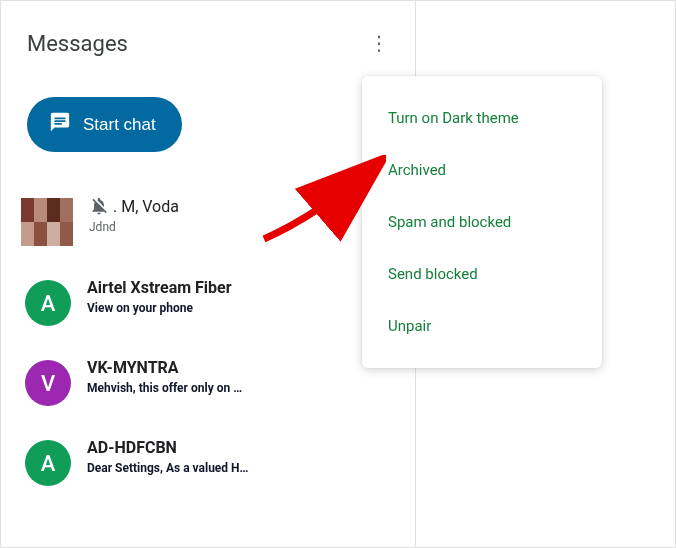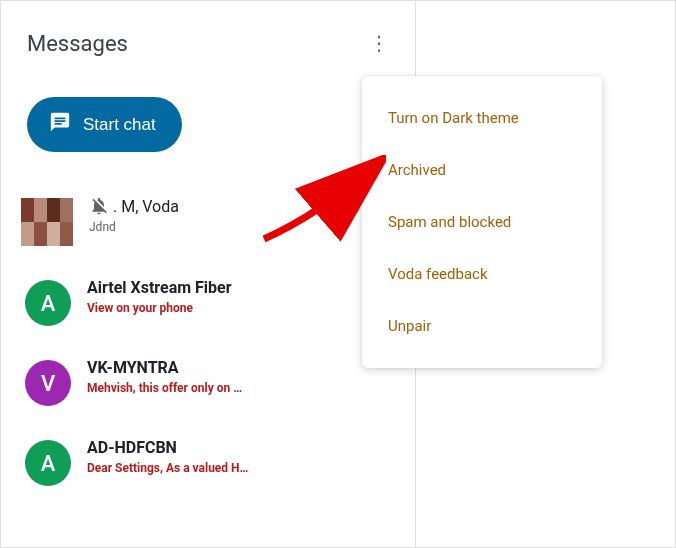--- a/index.html
+++ b/index.html
@@ -121,21 +121,21 @@
       text-overflow: ellipsis;
     }
     .conv-title.bold { font-weight: 700; }
     .conv-snippet {
       font-size: 12px;
       color: #5f6368;
       white-space: nowrap;
       overflow: hidden;
       text-overflow: ellipsis;
     }
-    .conv-snippet.bold { font-weight: 700; color: #b91c1c; }
+    .conv-snippet.bold { font-weight: 700; color: #0f172a; }
     .conv-date {
       position: absolute;
       right: 18px;
       top: 14px;
       font-size: 14px;
       color: #5f6368;
     }
     
     .menu {
       position: absolute;
@@ -144,21 +144,21 @@
       width: 240px;
       background: #fff;
       border-radius: 6px;
       box-shadow: 0 2px 10px rgba(0,0,0,0.18), 0 0 0 1px rgba(0,0,0,0.02);
       padding: 16px 0;
       z-index: 50;
     }
     .menu-item {
       padding: 17px 26px;
       font-size: 15px;
-      color: #a16207;
+      color: #15803d;
       cursor: pointer;
     }
     
     .arrow {
       position: absolute;
       top: 155px;
       left: 258px;
       width: 128px;
       height: 90px;
       z-index: 60;
@@ -236,21 +236,21 @@
     </div>
   </div>
 
   <div class="right-panel"></div>
 </div>
 
 <div class="menu">
   <div class="menu-item">Turn on Dark theme</div>
   <div class="menu-item">Archived</div>
   <div class="menu-item">Spam and blocked</div>
-  <div class="menu-item">Voda feedback</div>
+  <div class="menu-item">Send blocked</div>
   <div class="menu-item">Unpair</div>
 </div>
 
 <svg class="arrow" viewBox="0 0 128 90">
   <defs>
     <marker id="ah" markerWidth="14" markerHeight="14" refX="11" refY="5" orient="auto">
       <polygon points="0,0 14,5 0,10" fill="#e60000"></polygon>
     </marker>
   </defs>
   <path d="M6 84 Q 60 60 118 10" stroke="#e60000" stroke-width="7" fill="none" marker-end="url(#ah)"></path>

